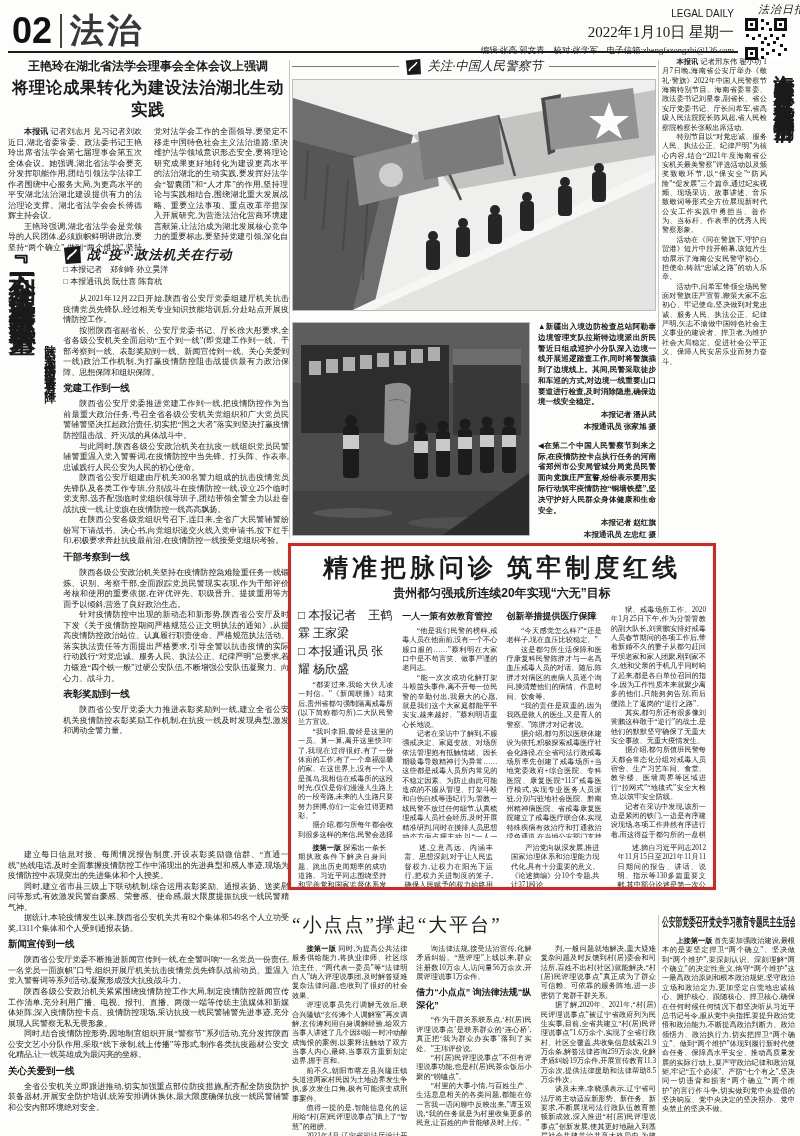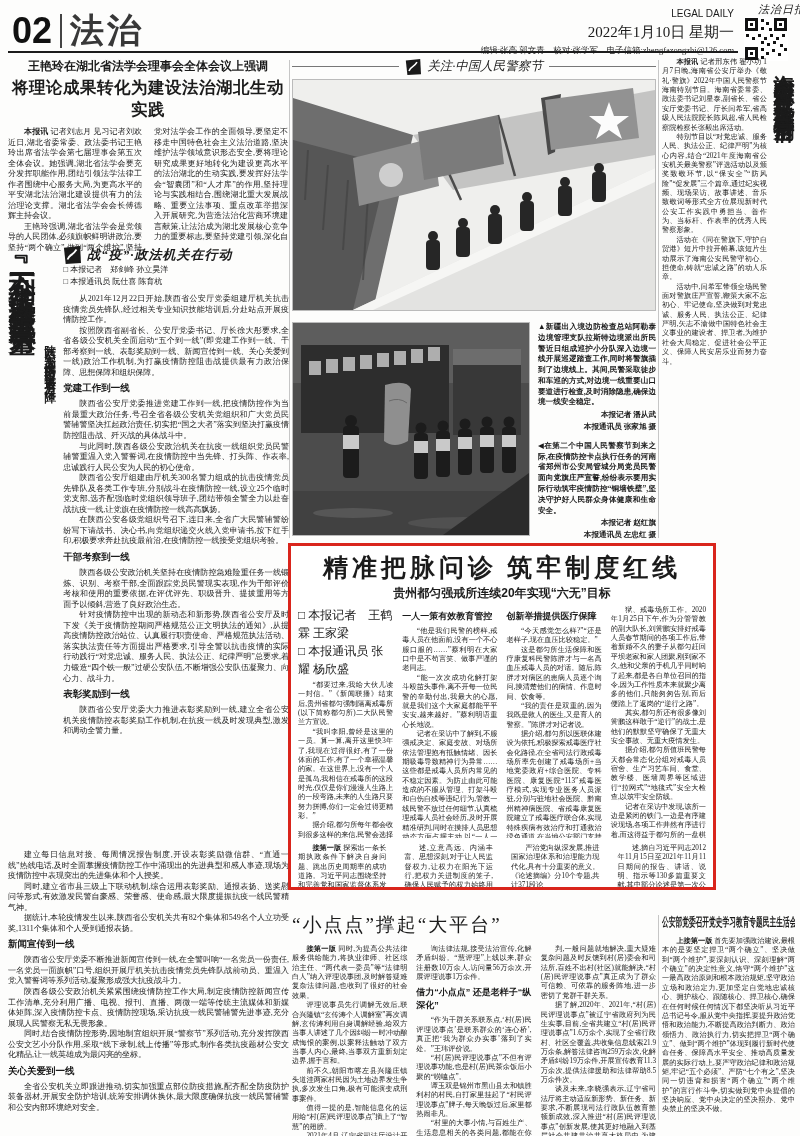--- a/index.html
+++ b/index.html
@@ -376,24 +376,23 @@
     <div class="grid3">
       <div>
           <p class="para"><b>接第一版 </b>同时,为提高公共法律服务供给能力,将执业律师、社区综治主任、“两代表一委员”等“法律明白人”纳入评理说事团,及时解答疑难复杂法律问题,也收到了很好的社会效果。</p>
           <p class="para">评理说事员先行调解无效后,联合兴隆镇“玄传涛个人调解室”再次调解,玄传涛利用自身调解经验,给双方当事人讲述了几个因纠纷一时冲动酿成悔恨的案例,以案释法触动了双方当事人内心,最终,当事双方重新划定边界,握手言和。</p>
           <p class="para">前不久,朝阳市喀左县兴隆庄镇头道洼两家村民因为土地边界发生争执,多次发生口角,极有可能演变成刑事案件。</p>
           <p class="para">值得一提的是,智能信息化的运用给“村(居)民评理说事点”插上了“智慧”的翅膀。</p>
           <p class="para">2021年4月,辽宁省司法厅设计开发了辽宁“评理说事”微信小程序——“慧评理”,成为全国首个“评理说事”线上智能化服务渠道,百姓足不出户即可反馈问题线索,咨</p>
         </div>
       <div>
           <p class="para">询法律法规,接受法治宣传,化解矛盾纠纷。“慧评理”上线以来,群众注册数10万余人,访问量56万余次,开展评理说事1万余件。</p>
-          <h4 class="sub">借力“小点点” 还是老样子“纵深化”</h4>
+          <h4 class="sub">借力“小点点” 询法律法规“纵深化”</h4>
           <p class="para">“作为干群关系联系点,‘村(居)民评理说事点’是联系群众的‘连心桥’,真正把‘我为群众办实事’落到了实处。”王玮评价说。</p>
           <p class="para">“村(居)民评理说事点”不但有评理说事功能,也是村(居)民茶余饭后小聚的“唠嗑点”。</p>
-          <p class="para">谭玉双是锦州市黑山县太和镇胜利村的村民,自打家里挂起了“村民评理说事点”牌子,每天晚饭过后,家里都热闹非凡。</p>
           <p class="para">“村里的大事小情,与百姓生产、生活息息相关的各类问题,都能在你一言我一语闲聊中反映出来,”谭玉双说,“我的任务就是为村里收集更多的民意,让百姓的声音能够及时上传。”</p>
         </div>
       <div>
           <p class="para">判,一般问题就地解决,重大疑难复杂问题及时反馈到村(居)委会和司法所,百姓不出村(社区)就能解决,“村(居)民评理说事点”真正成为了群众可信赖、可依靠的服务阵地,进一步密切了党群干群关系。</p>
           <p class="para">据了解,2020年、2021年,“村(居)民评理说事点”被辽宁省政府列为民生实事,目前,全省共建立“村(居)民评理说事点”1.6万余个,实现了全省行政村、社区全覆盖,共收集信息线索21.9万余条,解答法律咨询259万余次,化解矛盾纠纷19万余件,开展宣传教育11.3万余次,提供法律援助和法律帮助8.5万余件次。</p>
           <p class="para">谈及未来,李晓强表示,辽宁省司法厅将主动适应新形势、新任务、新要求,不断展现司法行政队伍教育整顿新成效,深入推进“村(居)民评理说事点”创新发展,使其更好地融入到基层社会共建共治共享大格局中,为建设更高水平的平安辽宁、法治辽宁作出更大的贡献。</p>
         </div>
     </div>
   </section>
 

